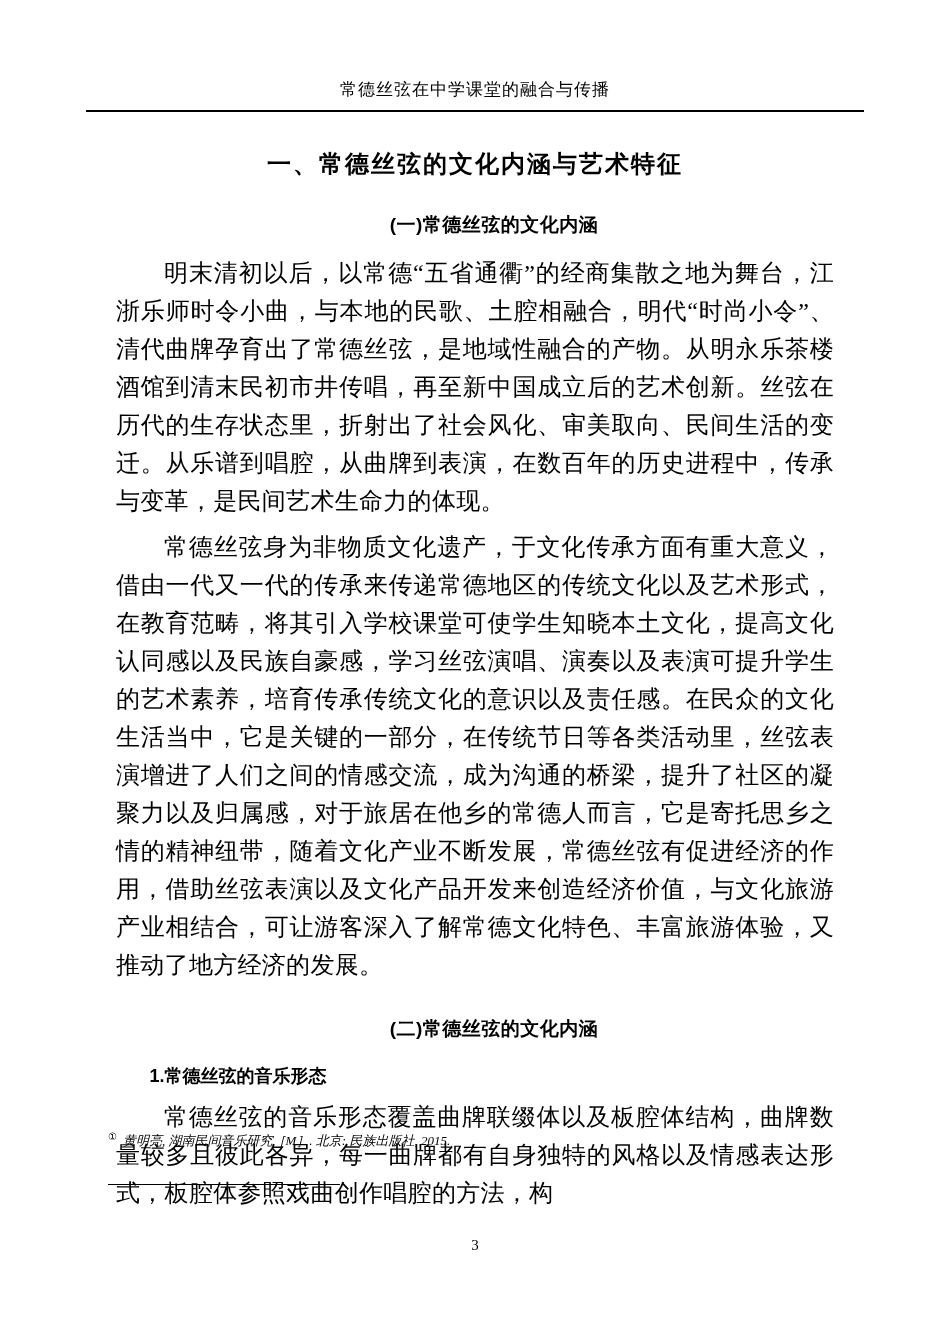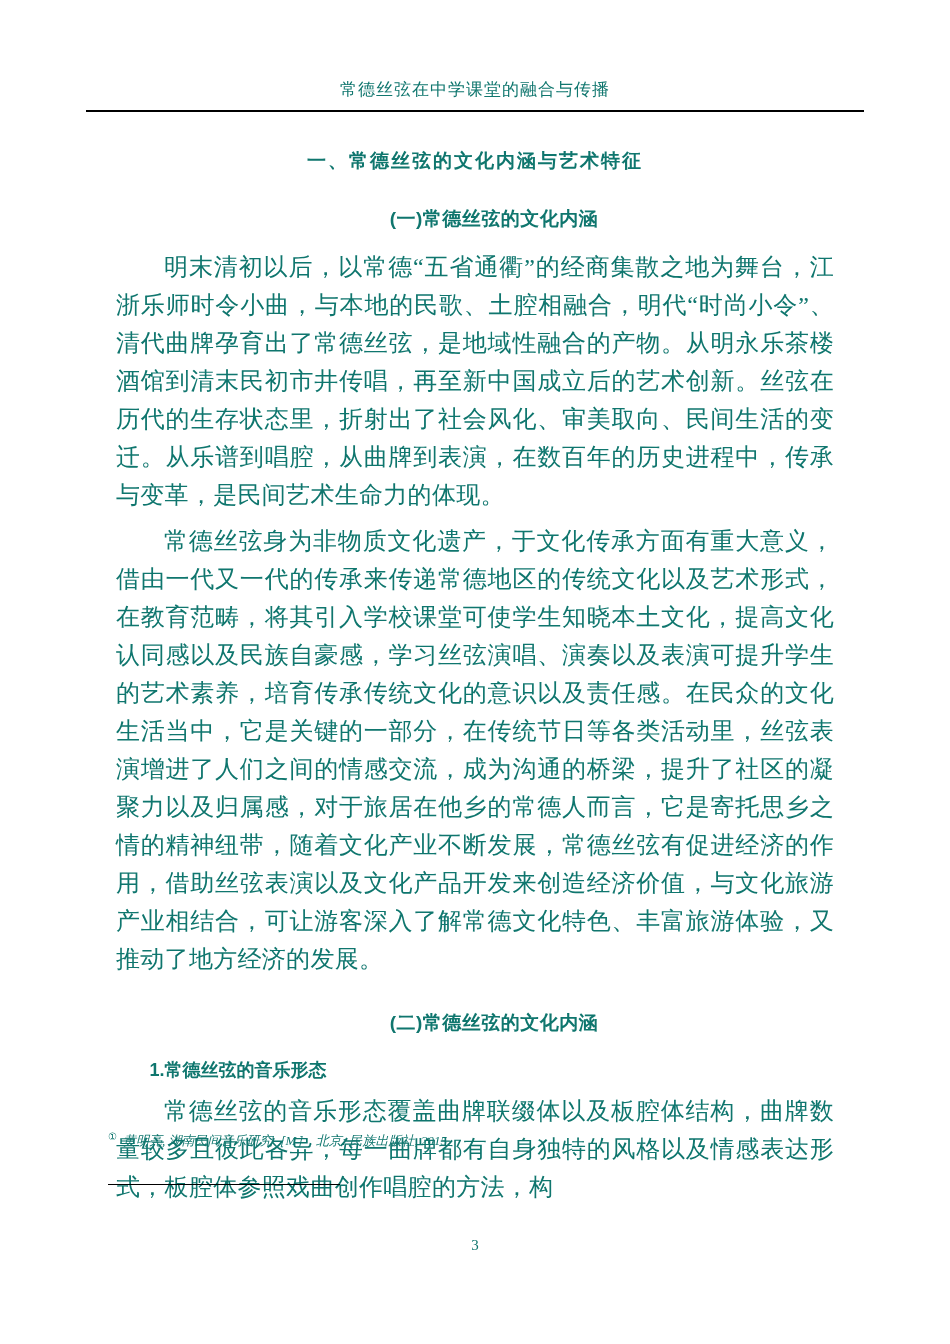--- a/index.html
+++ b/index.html
@@ -7,21 +7,21 @@
     margin: 0;
     padding: 0;
     background: #ffffff;
   }
   .page {
     position: relative;
     width: 950px;
     height: 1344px;
     margin: 0 auto;
     background: #ffffff;
-    color: #0f766e;
+    color: #000000;
     font-family: "Liberation Serif", serif;
     padding: 78px 108px 0 108px;
     overflow: hidden;
   }
   .doc-header {
     margin-bottom: 0;
   }
   .running-head {
     text-align: center;
     font-size: 17px;
@@ -29,21 +29,21 @@
     padding-bottom: 9px;
   }
   .header-rule {
     height: 0;
     border-bottom: 2px solid #000000;
     margin: 0 -22px;
   }
   .chapter-title {
     text-align: center;
     font-family: Liberation Mono, monospace;
-    font-size: 19px;
+    font-size: 24px;
     font-weight: 700;
     letter-spacing: 2px;
     margin: 36px 0 0 0;
   }
   .section-heading {
     font-family: "Liberation Sans", sans-serif;
     font-size: 19px;
     font-weight: 700;
     text-indent: 2em;
     margin: 32px 0 16px 0;

